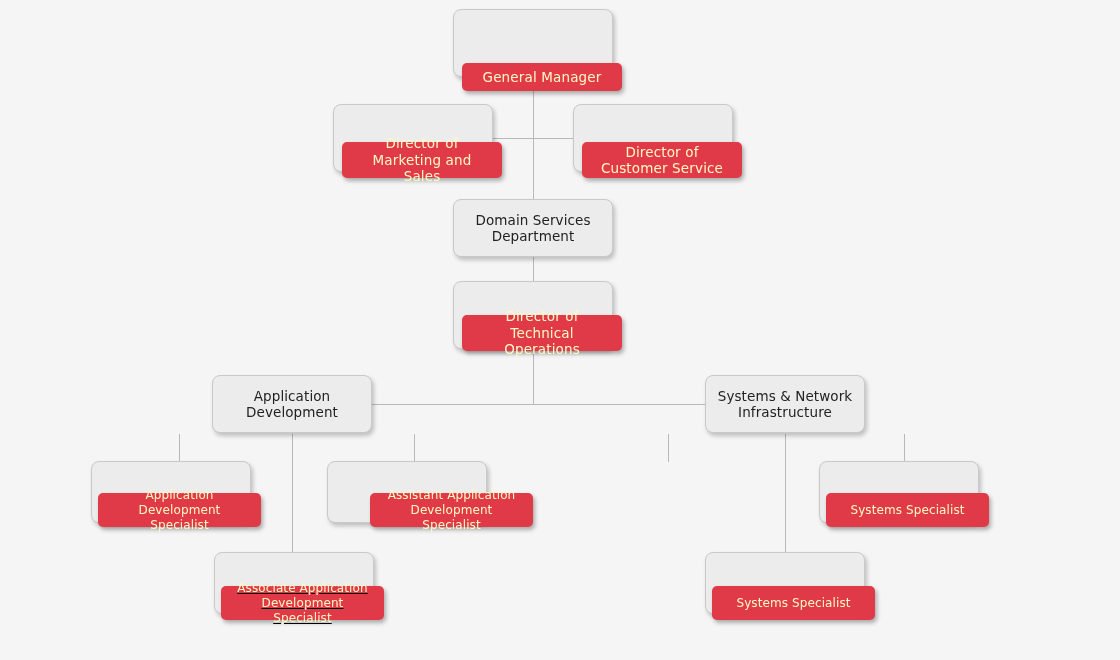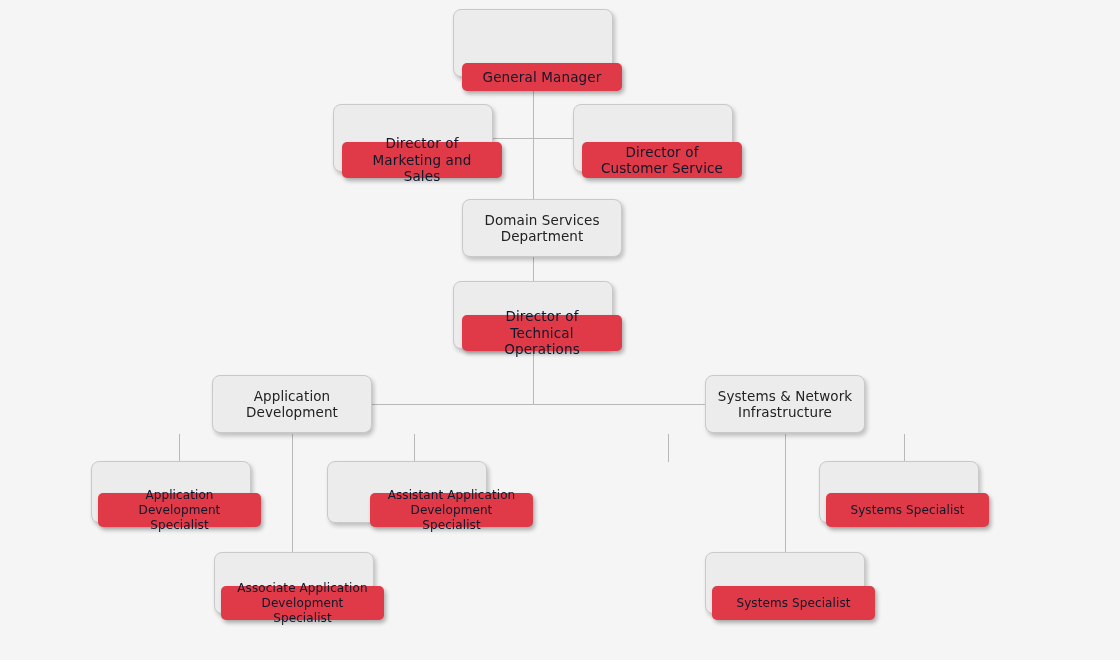--- a/index.html
+++ b/index.html
@@ -59,21 +59,21 @@
     box-sizing: border-box;
     background: #e03a48;
     border-radius: 5px;
     box-shadow: 2px 3px 4px rgba(0,0,0,0.30);
     display: flex;
     align-items: center;
     justify-content: center;
     text-align: center;
   }
   .plate-text {
-    color: #0f172a;
+    color: #fef9c3;
     font-size: 13.5px;
     line-height: 16.5px;
     letter-spacing: 0.15px;
     padding: 0 10px;
     white-space: pre-line;
   }
   .plate.small .plate-text {
     font-size: 12px;
     line-height: 15px;
     letter-spacing: 0.1px;
@@ -120,21 +120,21 @@
   <div class="node" style="left:573px; top:104px; width:160px; height:78px;">
     <div class="card" style="width:160px; height:68px;">
       <span class="card-text"></span>
     </div>
     <div class="plate" style="left:9px; top:38px; width:160px; height:36px;">
       <span class="plate-text">Director of
 Customer Service</span>
     </div>
   </div>
 
-  <div class="node" style="left:453px; top:199px; width:160px; height:58px;margin-left:9px;">
+  <div class="node" style="left:453px; top:199px; width:160px; height:58px;">
     <div class="card" style="width:160px; height:58px;">
       <span class="card-text" style="white-space:pre-line;">Domain Services
 Department</span>
     </div>
   </div>
 
   <div class="node" style="left:453px; top:281px; width:160px; height:78px;">
     <div class="card" style="width:160px; height:68px;">
       <span class="card-text"></span>
     </div>
@@ -175,21 +175,21 @@
     <div class="plate small" style="left:7px; top:32px; width:163px; height:34px;margin-left:36px;">
       <span class="plate-text">Assistant Application
 Development Specialist</span>
     </div>
   </div>
 
   <div class="node" style="left:214px; top:552px; width:170px; height:72px;">
     <div class="card" style="width:160px; height:62px;">
       <span class="card-text"></span>
     </div>
-    <div class="plate small" style="left:7px; top:34px; width:163px; height:34px;">
+    <div class="plate small" style="left:7px; top:34px; width:163px; height:34px;text-decoration:underline;">
       <span class="plate-text">Associate Application
 Development Specialist</span>
     </div>
   </div>
 
 
   <div class="node" style="left:819px; top:461px; width:170px; height:72px;">
     <div class="card" style="width:160px; height:62px;">
       <span class="card-text"></span>
     </div>

